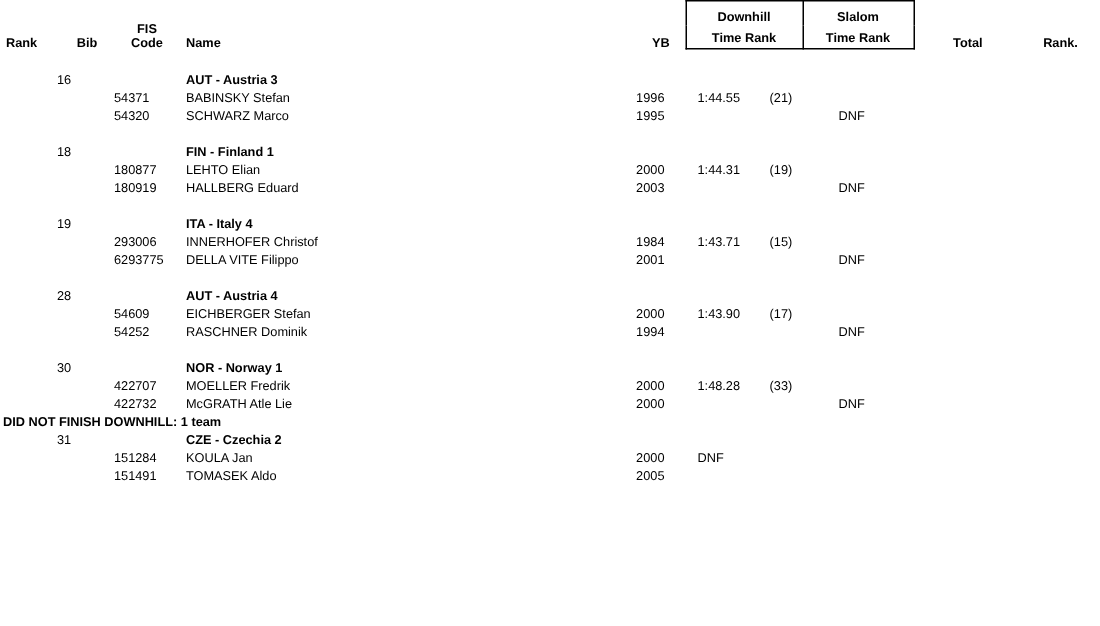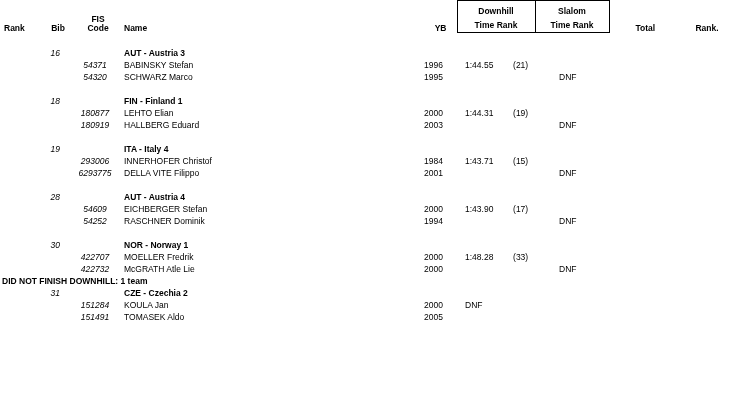--- a/index.html
+++ b/index.html
@@ -70,22 +70,22 @@
   col.c-diff   { width: 52px; }
 
   
   tbody td {
     padding: 0;
     vertical-align: top;
     font-size: 8.5px;
     line-height: 12px;
     height: 12px;
   }
-  .c-bib-cell   { text-align: right; padding-right: 16px; font-style: italic; }
-  .c-fis-cell   { text-align: center; padding-right: 6px; font-style: italic; }
+  .c-bib-cell   { padding-right: 16px; }
+  .c-fis-cell   { text-align: left; padding-right: 6px; }
   .c-name-cell  { text-align: left; padding-left: 4px; white-space: nowrap; margin-left: 25px; }
   .c-yb-cell    { text-align: right; padding-right: 14px; }
   .c-dh-cell    { text-align: left; padding-left: 8px; }
   .c-sl-cell    { text-align: left; padding-left: 24px; }
   .team-name    { font-weight: bold; }
   .spacer-row td { height: 12px; line-height: 12px; }
   .section-row td {
     font-weight: bold;
     padding-left: 2px;
     height: 12px;

